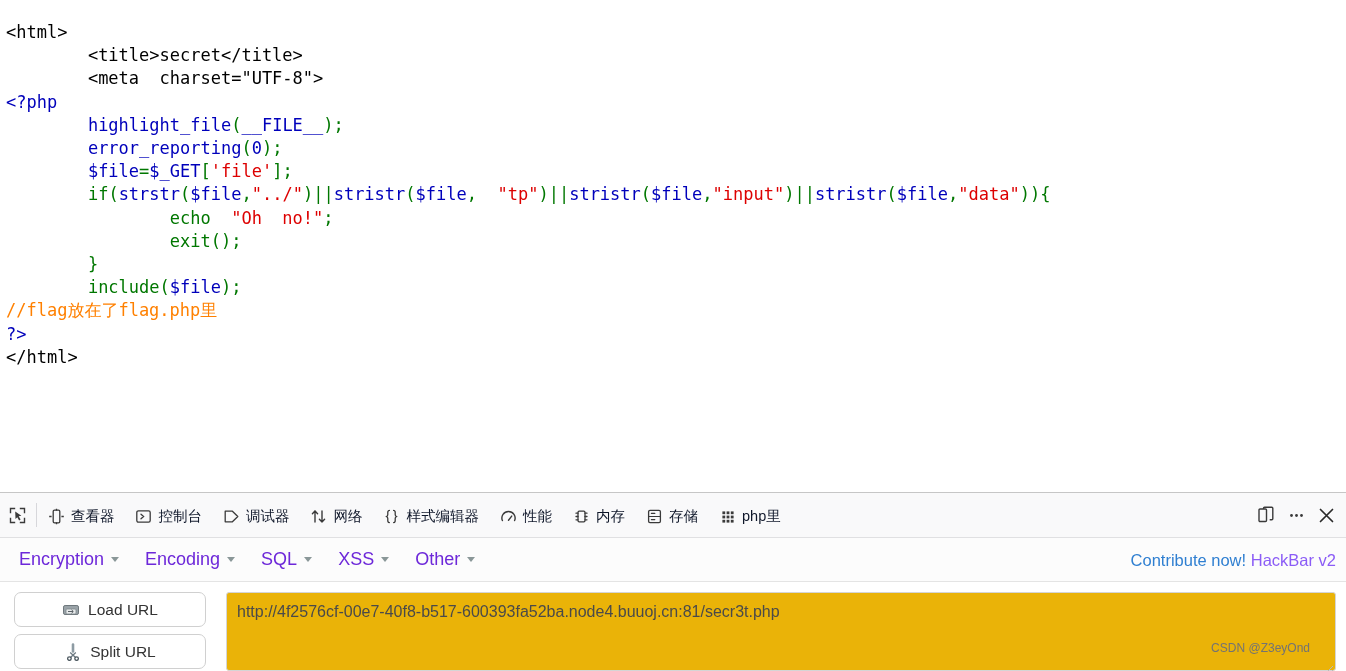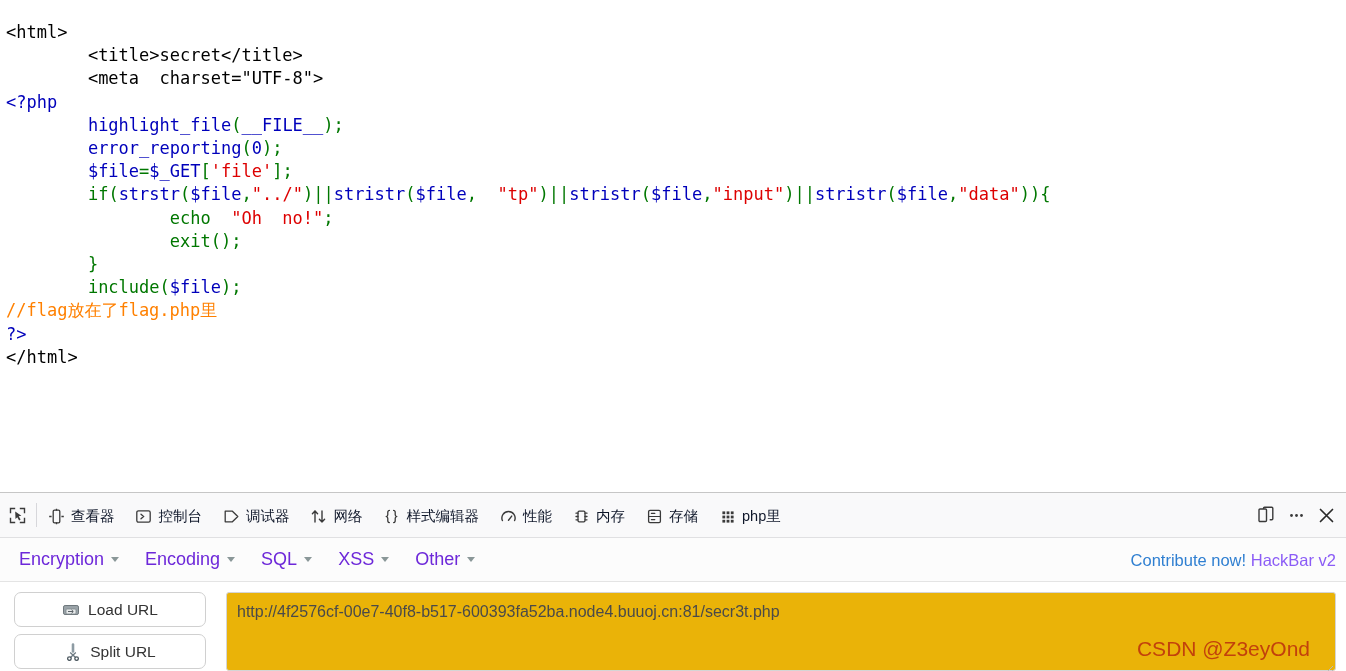--- a/index.html
+++ b/index.html
@@ -164,23 +164,23 @@
     color: #4a4a4a;
     padding: 9px 10px;
     box-sizing: border-box;
     resize: none;
     outline: none;
     line-height: 20px;
     overflow: hidden;
   }
   #watermark {
     position: absolute;
-    right: 26px; bottom: 14px;
-    font-size: 21px;
-    color: #c2410c;
+    right: 26px; bottom: 20px;
+    font-size: 12px;
+    color: #737373;
     pointer-events: none;
     user-select: none;
   }
   #resize-grip {
     position: absolute;
     right: 2px; bottom: 1px;
     width: 12px; height: 12px;
     pointer-events: none;
   }
 </style>

